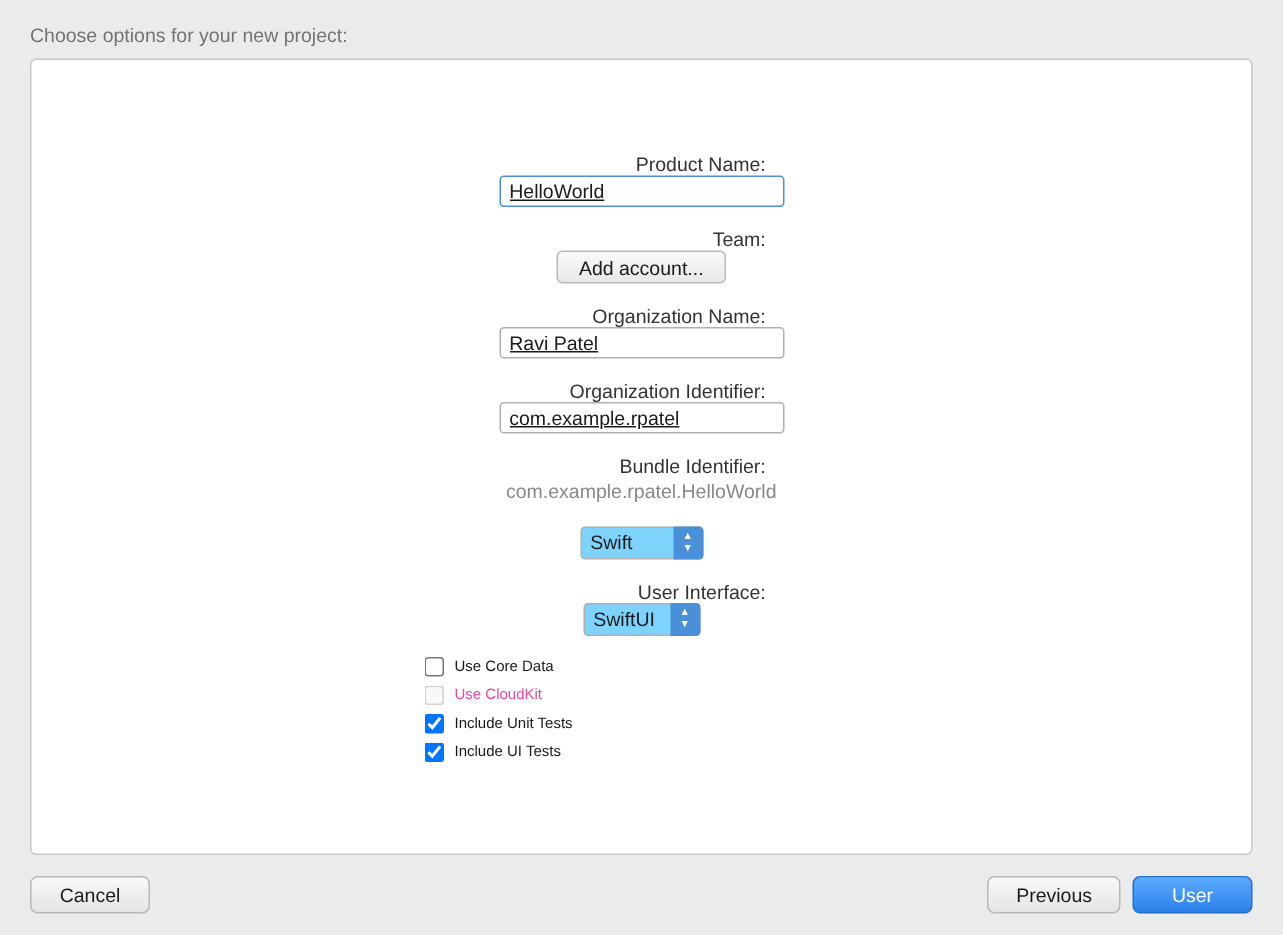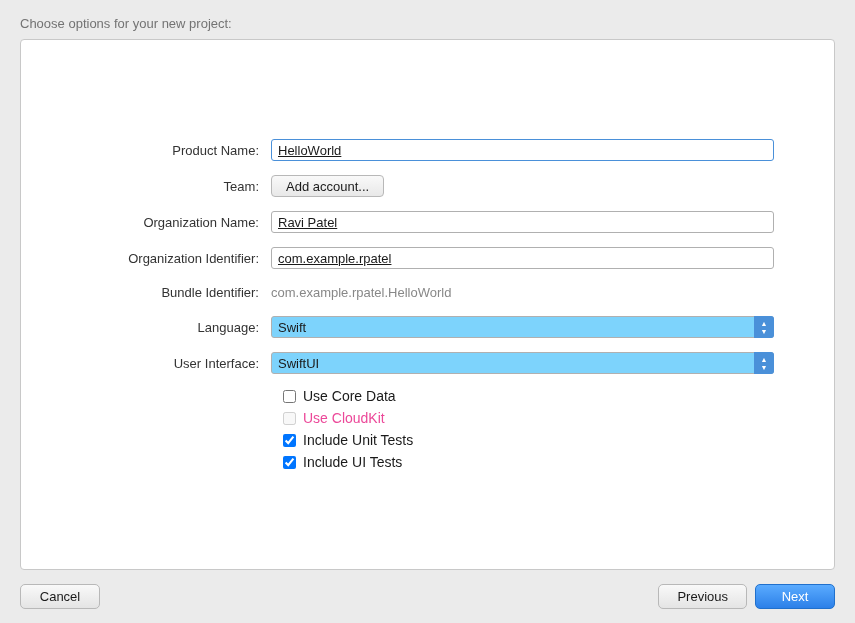--- a/index.html
+++ b/index.html
@@ -47,20 +47,21 @@
 
     .form-container {
       width: 100%;
       padding: 30px 60px;
     }
 
     .form-row {
       display: flex;
       align-items: center;
       margin-bottom: 14px;
+      flex-direction: column;
     }
 
     .form-label {
       text-align: right;
       width: 190px;
       min-width: 190px;
       padding-right: 12px;
       font-size: 13px;
       color: #333;
       font-weight: 500;
@@ -164,21 +165,21 @@
     }
 
     .checkbox-row input[type="checkbox"] {
       width: 13px;
       height: 13px;
       cursor: pointer;
       margin: 0;
     }
 
     .checkbox-label {
-      font-size: 14px;
+      font-size: 10px;
       color: #1a1a1a;
     }
 
     .checkbox-label.disabled {
       color: #ec4899;
     }
 
     .dialog-footer {
       display: flex;
       align-items: center;
@@ -255,21 +256,20 @@
         <label class="form-label">Organization Identifier:</label>
         <input class="form-input normal" type="text" value="com.example.rpatel" style="">
       </div>
 
       <div class="form-row">
         <label class="form-label">Bundle Identifier:</label>
         <span class="form-static">com.example.rpatel.HelloWorld</span>
       </div>
 
       <div class="form-row">
-        <label class="form-label">Language:</label>
         <div class="select-wrapper">
           <select class="form-select">
             <option>Swift</option>
             <option>Objective-C</option>
           </select>
           <div class="select-arrow"></div>
         </div>
       </div>
 
       <div class="form-row">
@@ -302,16 +302,16 @@
         </div>
       </div>
 
     </div>
   </div>
 
   <div class="dialog-footer">
     <button class="btn-cancel">Cancel</button>
     <div class="footer-right">
       <button class="btn-previous">Previous</button>
-      <button class="btn-next">Next</button>
+      <button class="btn-next">User</button>
     </div>
   </div>
 </div>
 
 </body></html>

